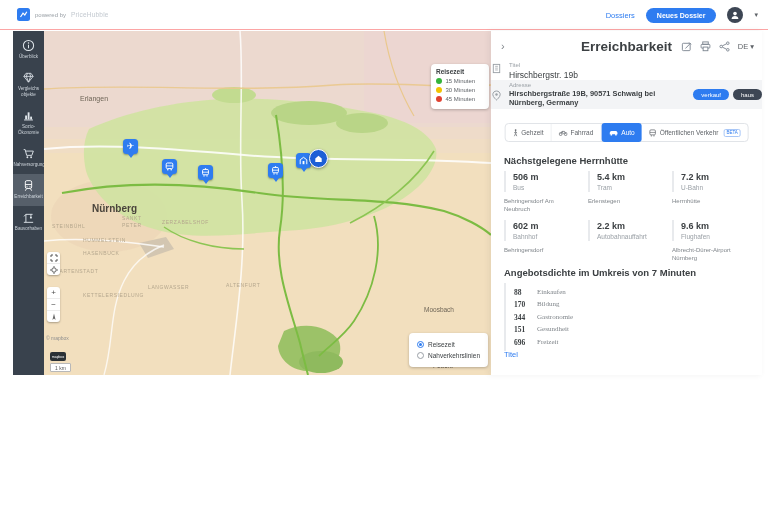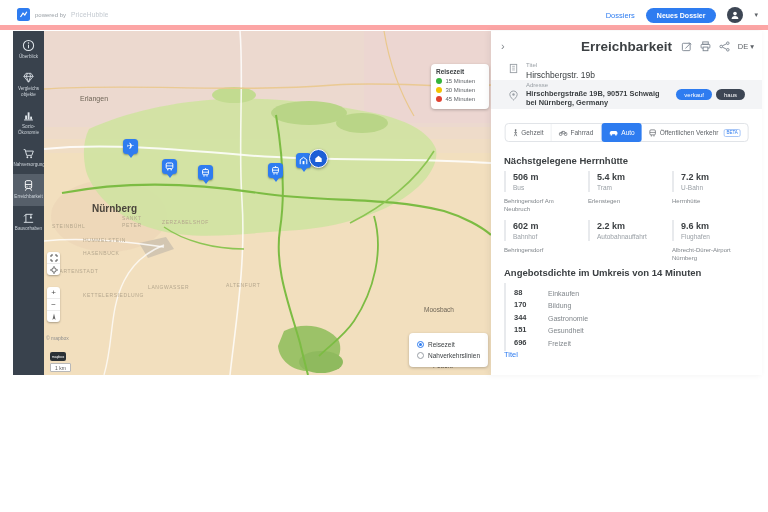--- a/index.html
+++ b/index.html
@@ -1,20 +1,20 @@
 <!DOCTYPE html>
 <html><head>
 <meta charset="utf-8">
 <style>
   html,body{margin:0;padding:0;background:#fff;}
   body{font-family:"Liberation Sans",sans-serif;-webkit-font-smoothing:antialiased;}
   #app{position:relative;width:768px;height:512px;background:#fff;overflow:hidden;}
 
   
-  .topbar{position:absolute;left:0;top:0;width:768px;height:30px;background:#fff;border-bottom:5px solid #fca5a5;box-sizing:border-box;}
+  .topbar{position:absolute;left:0;top:0;width:768px;height:30px;background:#fff;border-bottom:1px solid #fca5a5;box-sizing:border-box;}
   .brandwrap{position:absolute;left:17px;top:8px;display:flex;align-items:center;gap:5px;}
   .logo-sq{width:13px;height:13px;background:#2e7cf0;border-radius:2.5px;display:flex;align-items:center;justify-content:center;}
   .powered{font-size:6px;color:#9aa0a6;}
   .brand{font-size:6.5px;color:#c2c8cf;letter-spacing:.2px;}
   .top-right{position:absolute;right:10px;top:0;height:30px;display:flex;align-items:center;gap:11px;}
   .dossiers-link{font-size:7.5px;color:#2e7cf0;cursor:pointer;}
   .new-dossier{background:#2e7cf0;color:#fff;font-size:7px;padding:4px 11px;border-radius:10px;cursor:pointer;font-weight:bold;}
   .avatar{width:16px;height:16px;border-radius:50%;background:#3d4654;display:flex;align-items:center;justify-content:center;cursor:pointer;}
   .chev{font-size:7px;color:#5f6368;}
 
@@ -50,21 +50,21 @@
   .mapbox-badge{position:absolute;left:6px;bottom:14px;width:16px;height:9px;background:#2b3136;border-radius:2px;color:#fff;font-size:3.5px;display:flex;align-items:center;justify-content:center;z-index:6;}
   .scale{position:absolute;left:6px;bottom:3px;background:#fff;border:1px solid #b8b8b8;font-size:5px;color:#555;padding:.5px 4px;border-radius:1px;z-index:6;}
 
   
   .panel{position:absolute;left:491px;top:31px;width:271px;height:344px;background:#fff;box-shadow:-2px 0 6px rgba(60,64,67,.08);z-index:8;box-sizing:border-box;}
   .collapse{position:absolute;left:10px;top:10px;font-size:11px;color:#80868b;cursor:pointer;line-height:1;}
   .p-title{position:absolute;left:0;right:0;top:8px;text-align:center;font-size:13.5px;font-weight:600;color:#3c4043;}
   .p-icons{position:absolute;right:8px;top:10px;display:flex;gap:8px;align-items:center;}
   .p-ic{cursor:pointer;display:flex;align-items:center;}
   .lang{font-size:7.5px;color:#5f6368;cursor:pointer;}
-  .prop-row,.addr-row{position:absolute;left:0;right:0;display:flex;gap:7px;box-sizing:border-box;padding:3px 17px;align-items:flex-start;}
+  .prop-row,.addr-row{position:absolute;left:0;right:0;display:flex;gap:7px;box-sizing:border-box;padding:3px 0;align-items:flex-start;}
   .prop-row{top:28px;height:20px;}
   .addr-row{top:49px;height:29px;background:#f3f4f6;align-items:center;}
   .row-ic{flex:0 0 auto;margin-top:1px;display:flex;}
   .row-label{font-size:6px;color:#9aa0a6;}
   .row-value{font-size:8.5px;color:#3c4043;margin-top:1.5px;}
   .row-value.bold{font-weight:bold;font-size:7.4px;}
   .badges{margin-left:auto;display:flex;gap:4px;align-items:center;}
   .badge{font-size:6px;color:#fff;padding:2.5px 8px;border-radius:9px;cursor:pointer;}
   .badge.blue{background:#2e7cf0;} .badge.dark{background:#3d4654;}
   .modes{position:absolute;top:92px;left:50%;transform:translateX(-50%);display:flex;align-items:stretch;border:1px solid #e1e4e8;border-radius:4px;background:#fff;height:17px;}
@@ -72,21 +72,21 @@
   .mode:last-child{border-right:none;}
   .mode.active{background:#2e7cf0;color:#fff;border-radius:3px;margin:-1px 0;border-right:none;}
   .beta{font-size:4.5px;color:#2e7cf0;border:1px solid #a9c7f7;border-radius:2px;padding:.5px 2px;margin-left:2px;}
   .section-title{position:absolute;left:13px;font-size:9.5px;font-weight:bold;color:#3c4043;}
   .conn-grid{position:absolute;left:13px;top:140px;width:250px;display:grid;grid-template-columns:84px 84px 82px;row-gap:7px;}
   .conn-box{border-left:2px solid #e8eaed;padding:1px 4px 1px 7px;}
   .conn-d{font-size:9px;font-weight:bold;color:#3c4043;}
   .conn-m{font-size:6.5px;color:#9aa0a6;margin-top:1.5px;}
   .conn-s{font-size:6px;color:#80868b;margin-top:5px;padding-right:8px;line-height:1.4;min-height:9px;}
   .density{position:absolute;left:13px;top:252px;border-left:2px solid #e8eaed;padding:1px 0 1px 8px;width:200px;}
-  .d-row{display:flex;gap:21px;align-items:flex-end;margin:3.5px 0;}
+  .d-row{display:flex;gap:10px;align-items:flex-start;margin:3.5px 0;font-family:Liberation Serif, serif;}
   .d-count{font-size:7.5px;font-weight:bold;color:#3c4043;min-width:13px;}
   .d-label{font-size:7px;color:#80868b;}
   .more{position:absolute;left:13px;top:319px;font-size:7.5px;color:#2e7cf0;cursor:pointer;}
 </style>
 </head>
 <body>
 
 <div id="app">
 
   <div class="topbar">
@@ -452,21 +452,21 @@
       </div>
       <div>
         <div class="conn-box">
             <div class="conn-d">9.6 km</div>
             <div class="conn-m">Flughafen</div>
           </div>
         <div class="conn-s">Albrecht-Dürer-Airport Nürnberg</div>
       </div>
     </div>
 
-    <div class="section-title" style="top:236px;">Angebotsdichte im Umkreis von 14 Minuten</div>
+    <div class="section-title" style="top:236px;">Angebotsdichte im Umkreis von 7 Minuten</div>
 
     <div class="density">
       <div class="d-row">
           <span class="d-count">88</span>
           <span class="d-label">Einkaufen</span>
         </div>
       <div class="d-row">
           <span class="d-count">170</span>
           <span class="d-label">Bildung</span>
         </div>

